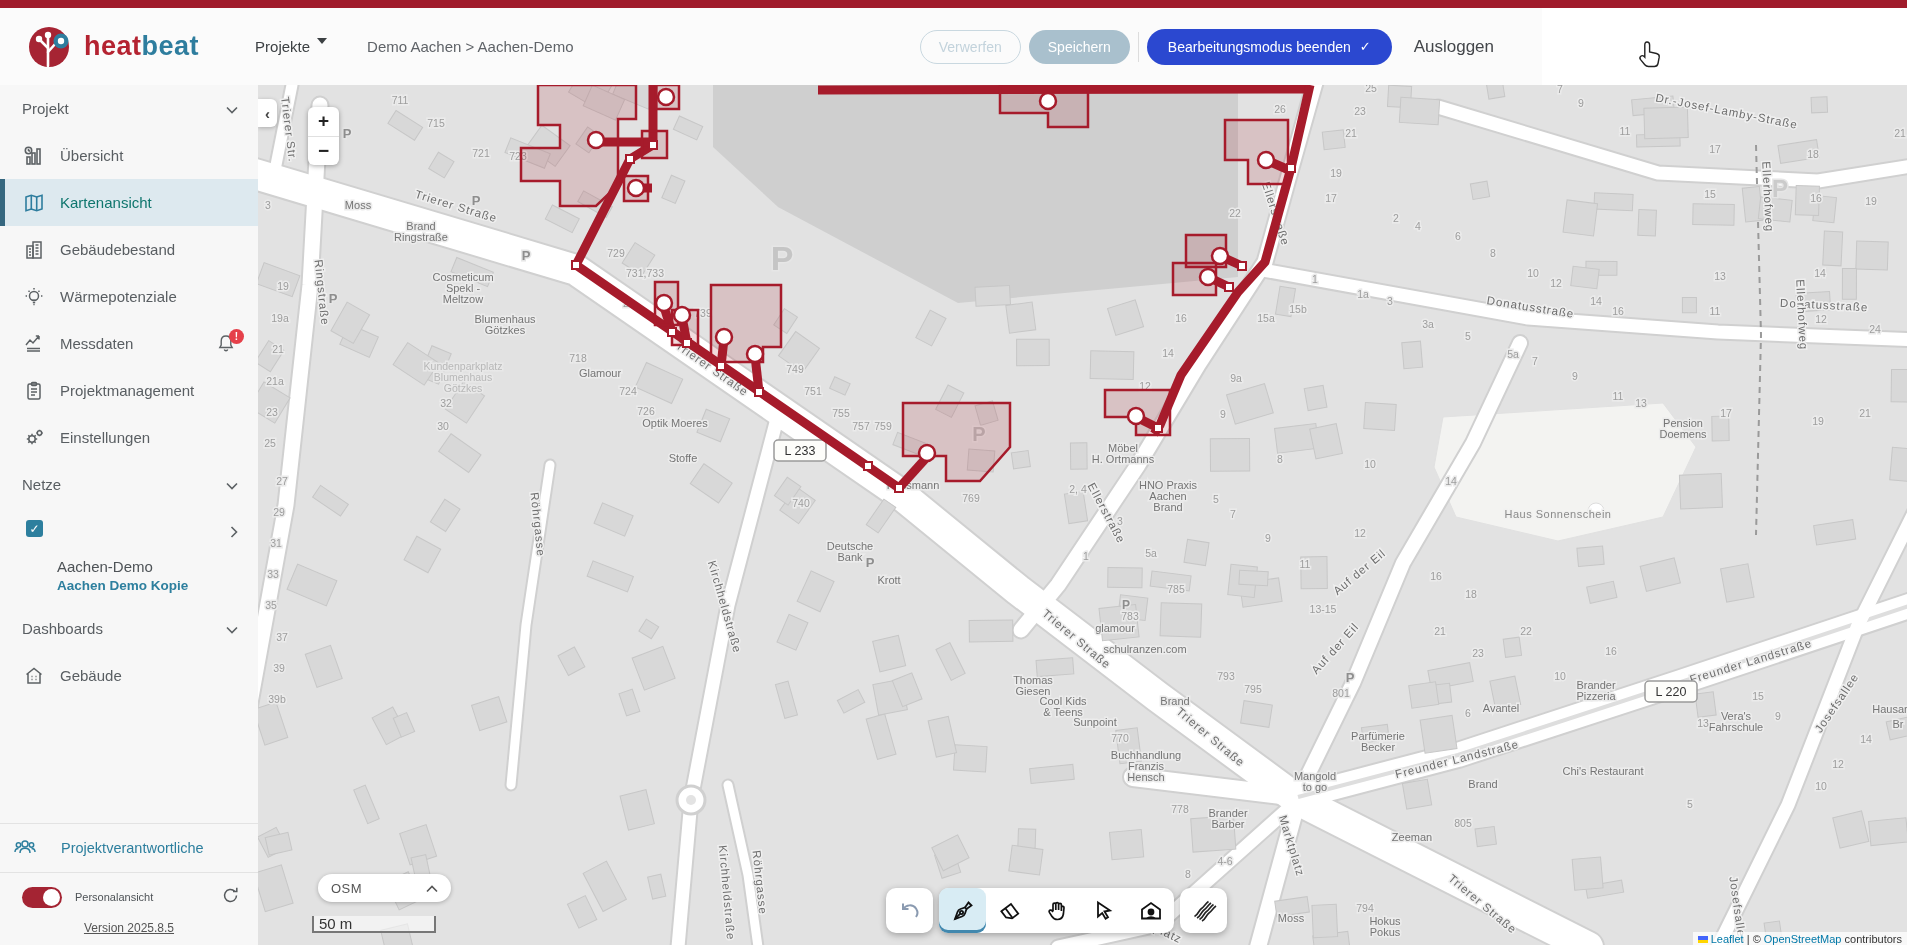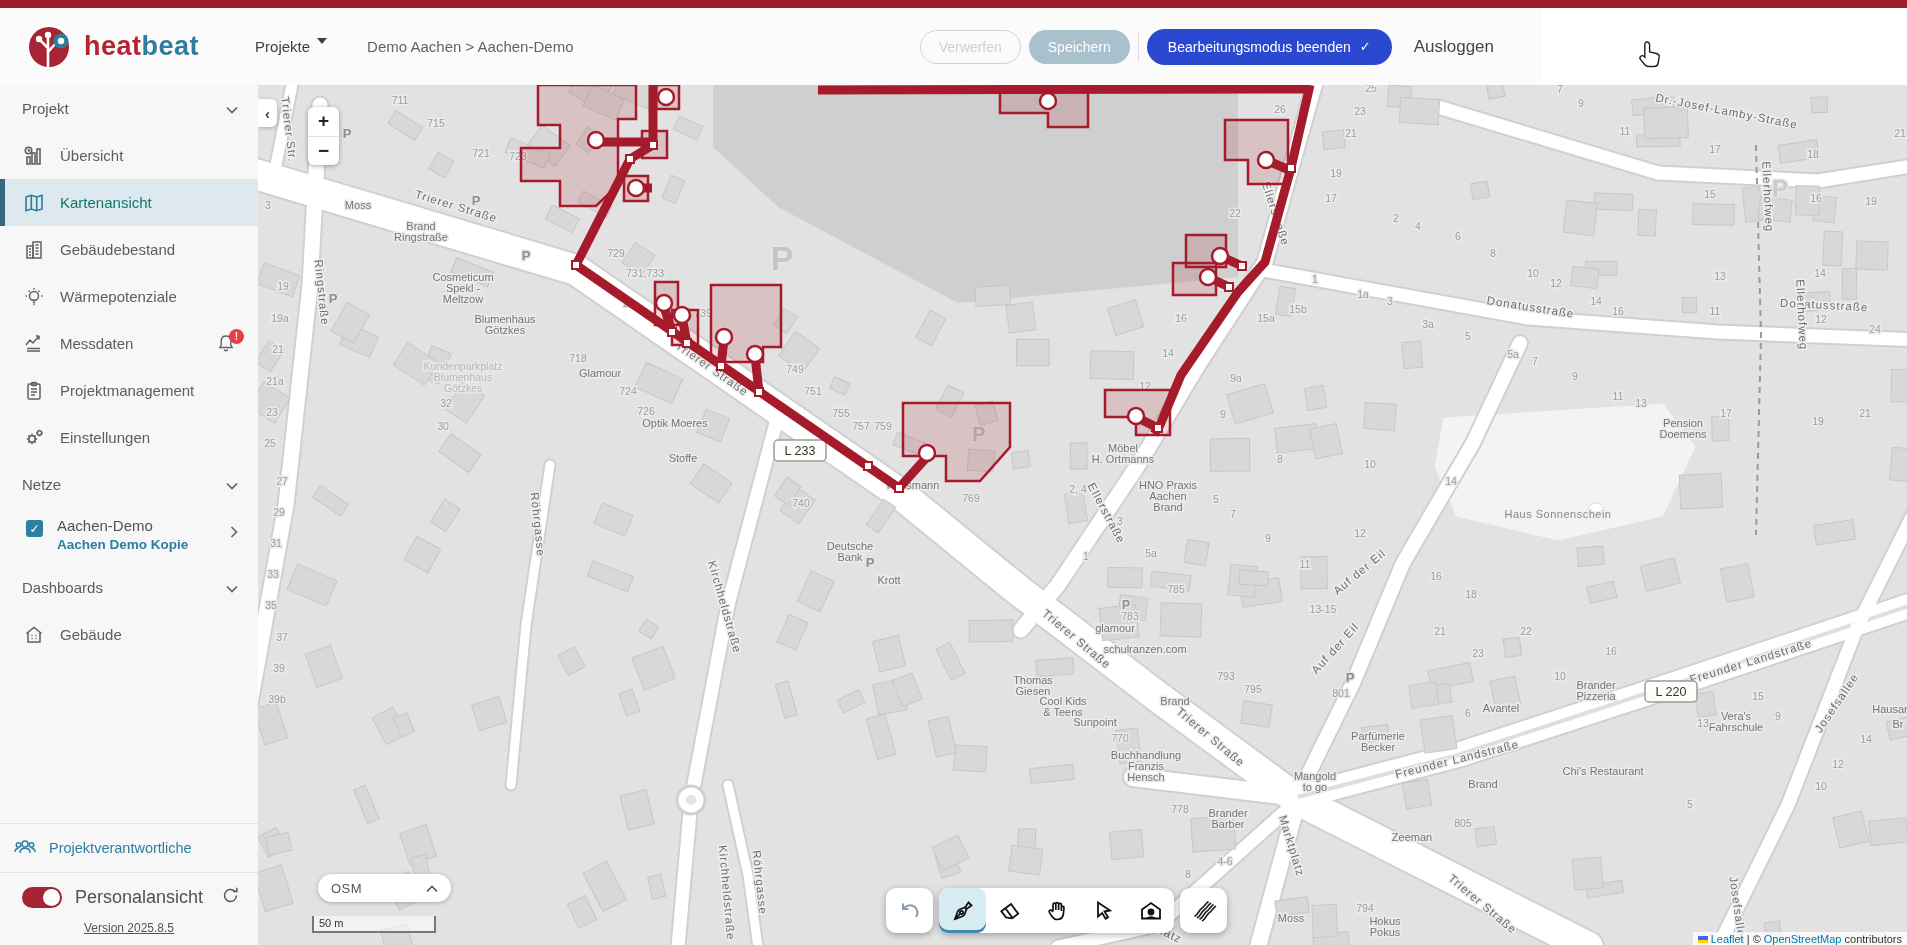--- a/index.html
+++ b/index.html
@@ -35,50 +35,50 @@
   .side-row.section { cursor:pointer; }
   .side-row.section .chev { margin-left:auto; color:#5c6164; }
   .side-row.active { background:#dde9ef; color:#0f766e; border-left:5px solid #35677f; padding-left:17px; }
   .side-row.active .ic { color:#2e7d9e; }
   .bellwrap { margin-left:auto; position:relative; width:22px; height:22px; color:#5c6164; }
   .bellbadge { position:absolute; top:-4px; right:-6px; width:15px; height:15px; border-radius:50%; background:#e5404a;
     color:#fff; font-size:10px; font-weight:bold; display:flex; align-items:center; justify-content:center; }
   .net-row { display:flex; align-items:flex-start; padding:8px 20px 10px 26px; cursor:pointer; }
   .checkbox { width:17px; height:17px; background:#2d7f9e; border-radius:3px; margin-top:4px; color:#fff; font-size:12px;
     display:flex; align-items:center; justify-content:center; flex:0 0 auto; }
-  .net-texts { margin-left:14px; line-height:1.35; }
+  .net-texts { margin-left:14px; line-height:1.35;margin-top:41px; }
   .net-title { font-size:15px; color:#4e5357; }
   .net-sub { font-size:13.5px; font-weight:bold; color:#2d7f9e; }
   .net-chev { margin-left:auto; color:#5c6164; margin-top:8px; }
   .spacer { flex:1 1 auto; }
   .side-foot { border-top:1px solid #e3e3e3; }
   .foot-row { display:flex; align-items:center; height:48px; padding:0 18px 0 22px; font-size:14.5px; cursor:pointer; }
-  .foot-row.responsible { color:#2d7f9e; gap:12px;padding-left:13px; }
+  .foot-row.responsible { color:#2d7f9e; gap:24px;padding-left:13px; }
   .toggle { width:40px; height:21px; border-radius:11px; background:#a42433; position:relative; flex:0 0 auto; cursor:pointer; }
   .toggle .knob { position:absolute; right:2px; top:2px; width:17px; height:17px; border-radius:50%; background:#fff; }
-  .personal-label { margin-left:13px; color:#4e5357; font-size:18px; }
+  .personal-label { margin-left:13px; color:#4e5357; font-size:11px; }
   .refresh { margin-left:auto; color:#55595c; }
   .version { text-align:center; font-size:12px; color:#555; text-decoration:underline; padding-bottom:10px; cursor:pointer; }
   
   .map { position:absolute; left:258px; top:85px; width:1649px; height:860px; background:#e2e2e2; z-index:10; overflow:hidden; }
   .map svg.base { position:absolute; left:0; top:0; }
   .collapse-tab { position:absolute; left:0; top:14px; width:19px; height:28px; background:#fff; border-radius:0 6px 6px 0;
     box-shadow:0 1px 4px rgba(0,0,0,.25); display:flex; align-items:center; justify-content:center;
     color:#444; font-size:15px; font-weight:bold; cursor:pointer; z-index:12; }
   .zoomctl { position:absolute; left:50px; top:22px; width:31px; height:58px; background:#fff; border-radius:6px;
     box-shadow:0 1px 5px rgba(0,0,0,.35); z-index:12; display:flex; flex-direction:column; }
   .zoomctl button { flex:1; border:none; background:none; font-size:19px; font-weight:bold; color:#222; cursor:pointer;
     font-family:"Liberation Sans", sans-serif; }
   .zoomctl .zline { height:1px; background:#e0e0e0; }
   .layerctl { position:absolute; left:60px; top:789px; width:133px; height:28px; background:#fff; border-radius:14px;
     box-shadow:0 1px 4px rgba(0,0,0,.25); z-index:12; display:flex; align-items:center; padding:0 13px; cursor:pointer; }
   .layerctl .lbl { font-size:13px; color:#555; letter-spacing:.5px; }
   .layerctl .up { margin-left:auto; color:#555; }
   .scalebar { position:absolute; left:54px; top:831px; width:124px; height:17px; border:2px solid #777; border-top:none;
-    background:rgba(255,255,255,.55); z-index:12; font-size:11px; color:#333; padding-left:5px; line-height:15px; }
+    background:rgba(255,255,255,.55); z-index:12; font-size:15px; color:#333; padding-left:5px; line-height:15px; }
   .toolbar { position:absolute; left:628px; top:803px; z-index:12; display:flex; align-items:flex-start; gap:6px; }
   .toolbox { background:#fff; border-radius:10px; box-shadow:0 2px 7px rgba(0,0,0,.3); display:flex; }
   .tool { width:47px; height:45px; display:flex; align-items:center; justify-content:center; cursor:pointer; color:#1c1c1c; }
   .tool.active { background:#d8ecf4; border-radius:9px; box-shadow:inset 0 -3px 0 #4288ae; }
   .tool.undo { color:#8a9ab0; }
   .attribution { position:absolute; right:0; bottom:-3px; background:rgba(255,255,255,.75); font-size:11px; color:#333;
     padding:1px 5px 3px 5px; z-index:12; white-space:nowrap; }
   .attribution .lnk { color:#0078a8; }
   .attribution .flag { display:inline-block; width:10px; height:7px; background:linear-gradient(#4264fb 60%,#ffd500 40%); margin-right:3px; }
 </style>

